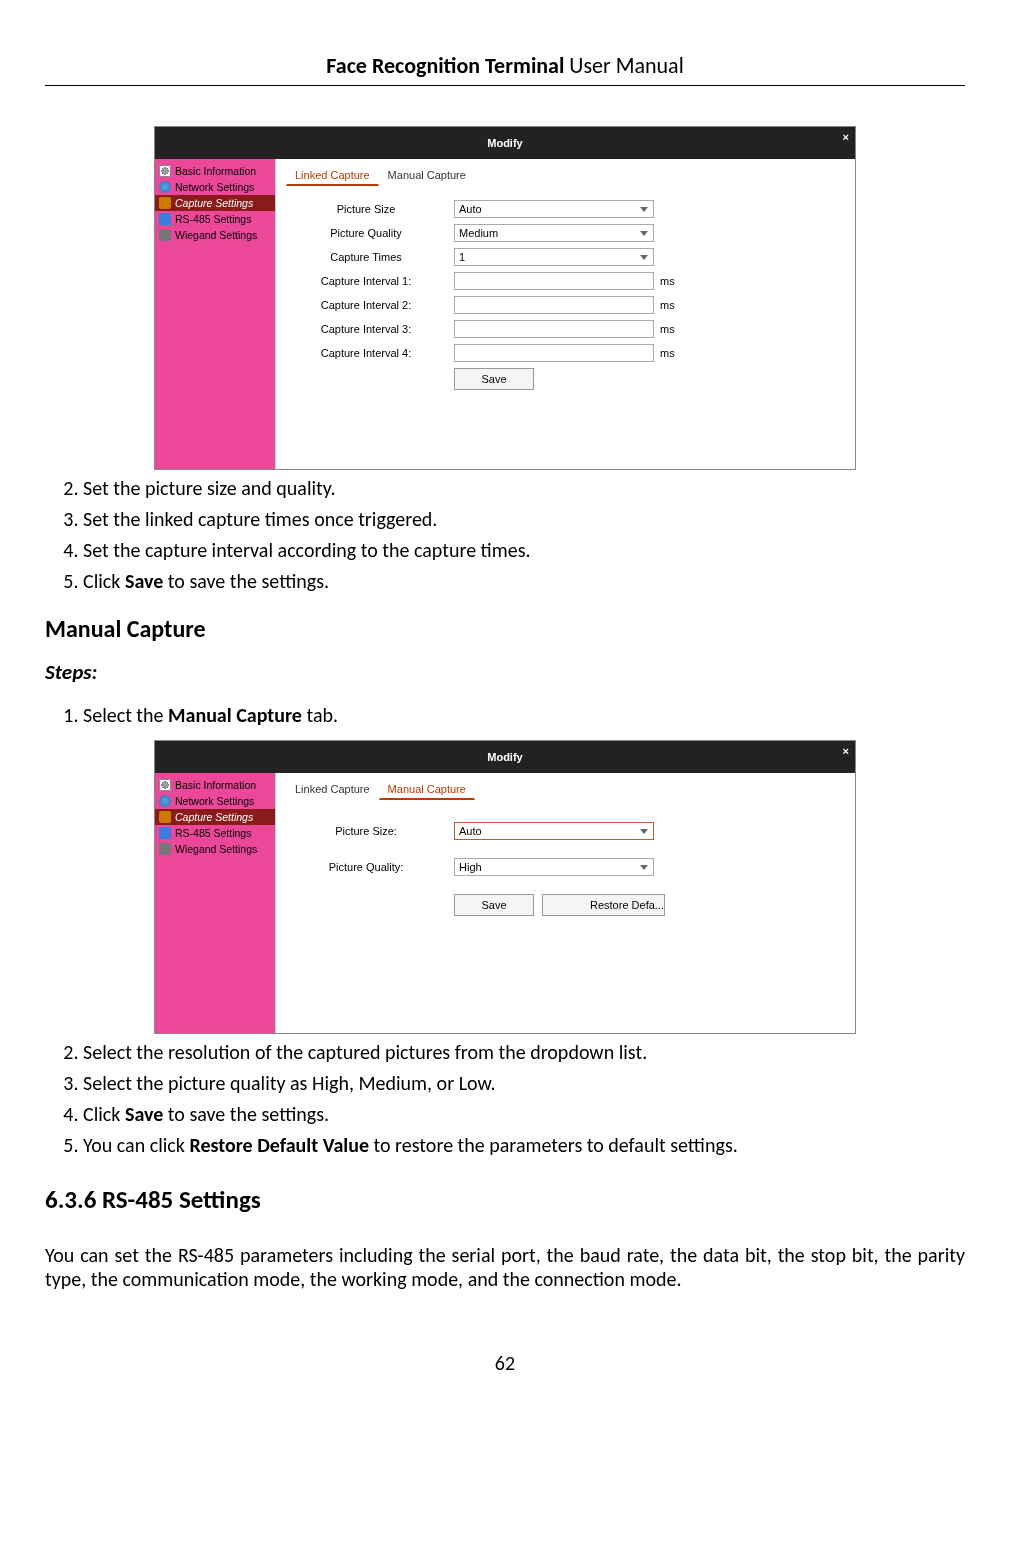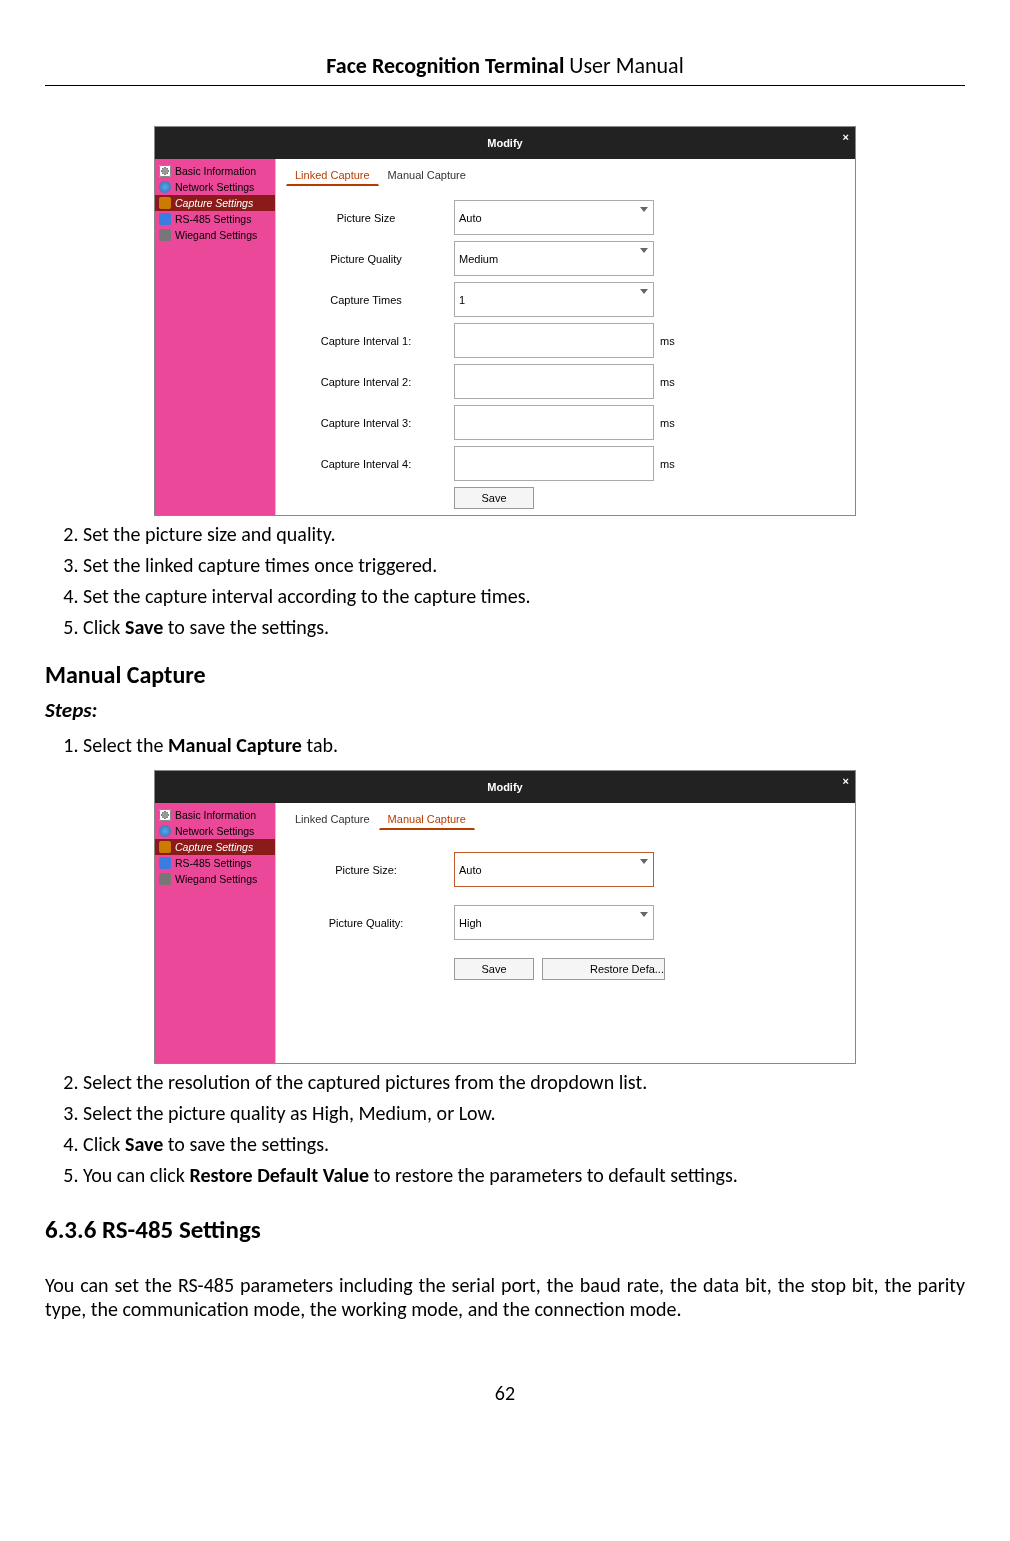--- a/index.html
+++ b/index.html
@@ -127,21 +127,21 @@
     margin-bottom: 6px;
   }
   .form-label {
     width: 160px;
     text-align: center;
     padding-right: 8px;
     font-size: 11px;
   }
   .form-control {
     width: 200px;
-    height: 35px;
+    height: 18px;
     border: 1px solid #aaa;
     font-size: 11px;
     padding: 0 4px;
     box-sizing: border-box;
     background: #fff;
   }
   .form-unit {
     font-size: 11px;
     margin-left: 6px;
     width: 20px;
@@ -187,21 +187,21 @@
   }
   .h-636 {
     font-size: 25px;
     font-weight: 700;
     margin: 24px 0 28px 0;
   }
   .steps-label, .purpose-label {
     font-weight: 700;
     font-style: italic;
     font-size: 21px;
-    margin: 8px 0;
+    margin: 16px 0;
   }
   .para { font-size: 20px; margin: 2px 0; text-align: justify; }
   .page-num {
     text-align: center;
     font-size: 20px;
     margin-top: 60px;
   }
 </style>
 </head>
 <body>

